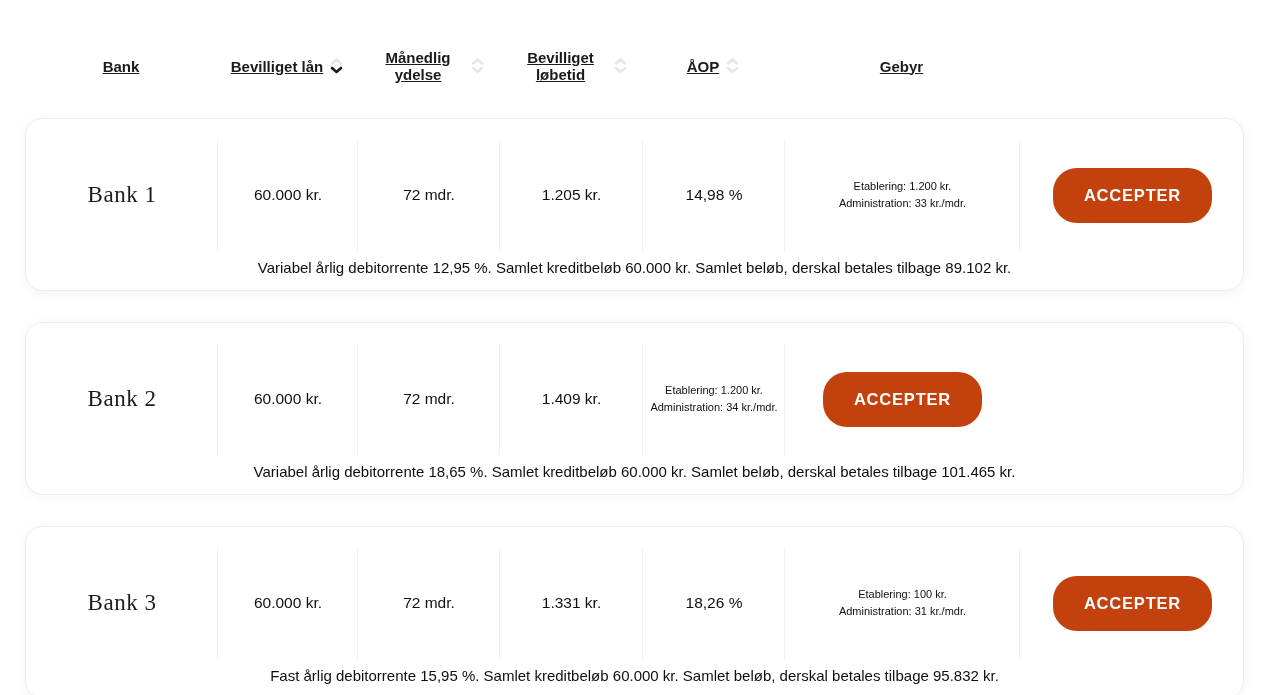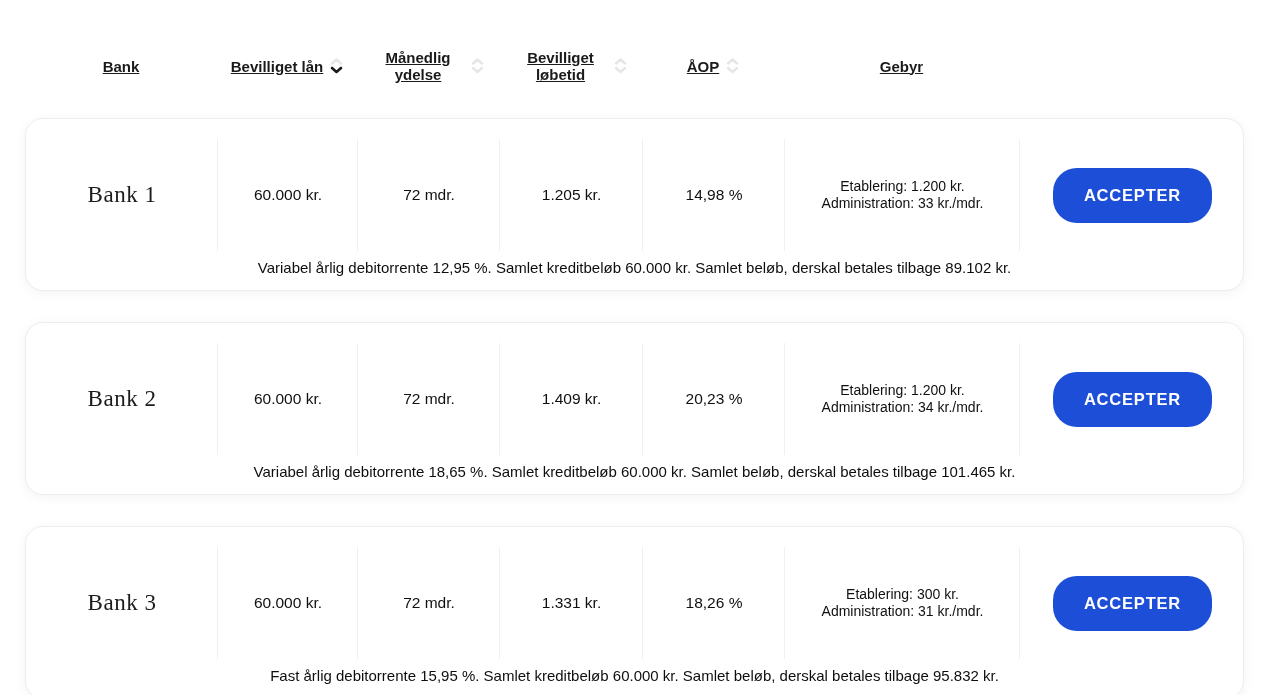--- a/index.html
+++ b/index.html
@@ -76,25 +76,25 @@
     right: 0; top: 20px; bottom: 0;
     width: 1px;
     background: #f0f0f0;
   }
   .bank-logo {
     font-family: "Liberation Serif", "DejaVu Serif", serif;
     font-size: 23px;
     letter-spacing: 0.5px;
     color: #1c1c1c;
   }
-  .fee-line { font-size: 14px; line-height: 17px; }
+  .fee-line { font-size: 11px; line-height: 17px; }
   .accept-btn {
     border: none;
     cursor: pointer;
-    background: #1d4ed8;
+    background: #c2410c;
     color: #ffffff;
     font-family: "Liberation Sans", sans-serif;
     font-weight: 700;
     font-size: 16.5px;
     letter-spacing: 0.8px;
     padding: 18px 31px;
     border-radius: 24px;
   }
   .card-footnote {
     height: 39px;
@@ -190,21 +190,20 @@
   </div>
 
   <div class="card">
     <div class="card-row">
       <div class="cell divided">
         <span class="bank-logo">Bank 2</span>
       </div>
       <div class="cell divided">60.000 kr.</div>
       <div class="cell divided">72 mdr.</div>
       <div class="cell divided">1.409 kr.</div>
-      <div class="cell divided">20,23 %</div>
       <div class="cell divided">
         <span class="fee-line">Etablering: 1.200 kr.</span>
         <span class="fee-line">Administration: 34 kr./mdr.</span>
       </div>
       <div class="cell">
         <button class="accept-btn">ACCEPTER</button>
       </div>
     </div>
     <div class="card-footnote">Variabel årlig debitorrente 18,65 %. Samlet kreditbeløb 60.000 kr. Samlet beløb, derskal betales tilbage 101.465 kr.</div>
   </div>
@@ -212,21 +211,21 @@
   <div class="card">
     <div class="card-row">
       <div class="cell divided">
         <span class="bank-logo">Bank 3</span>
       </div>
       <div class="cell divided">60.000 kr.</div>
       <div class="cell divided">72 mdr.</div>
       <div class="cell divided">1.331 kr.</div>
       <div class="cell divided">18,26 %</div>
       <div class="cell divided">
-        <span class="fee-line">Etablering: 300 kr.</span>
+        <span class="fee-line">Etablering: 100 kr.</span>
         <span class="fee-line">Administration: 31 kr./mdr.</span>
       </div>
       <div class="cell">
         <button class="accept-btn">ACCEPTER</button>
       </div>
     </div>
     <div class="card-footnote">Fast årlig debitorrente 15,95 %. Samlet kreditbeløb 60.000 kr. Samlet beløb, derskal betales tilbage 95.832 kr.</div>
   </div>
 
 </div>

